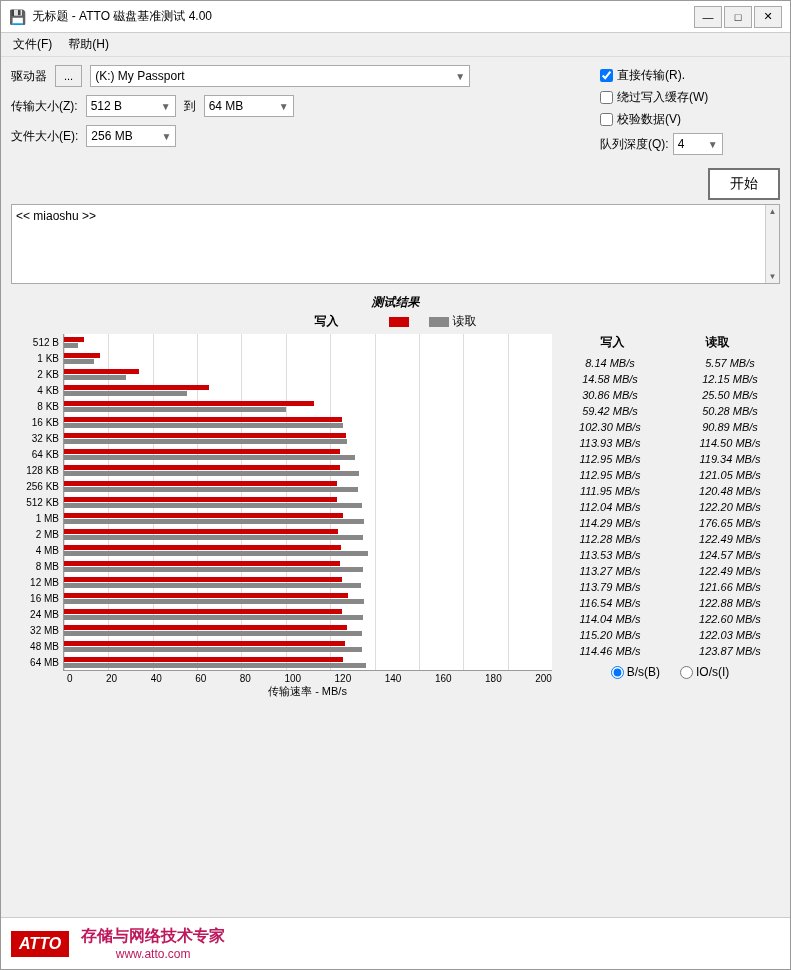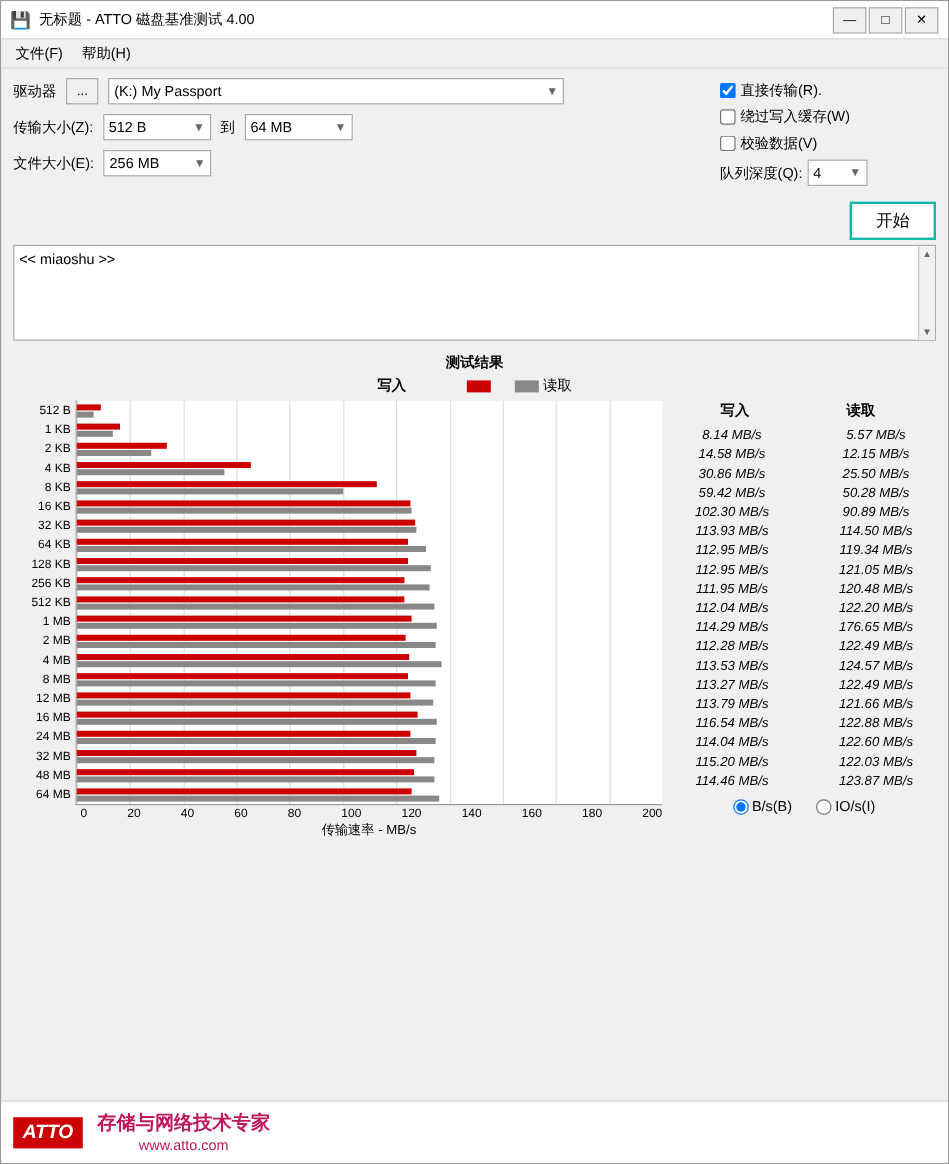--- a/index.html
+++ b/index.html
@@ -114,21 +114,21 @@
       width: 13px;
       height: 13px;
     }
     .queue-row {
       display: flex;
       align-items: center;
       gap: 4px;
     }
     .start-btn {
       background: white;
-      border: 2px solid #14b8a6;
+      border: 2px solid #737373;
       color: #000;
       padding: 4px 20px;
       cursor: pointer;
       font-size: 14px;
       font-family: "Microsoft YaHei", sans-serif;
       height: 32px;
       margin-top: 4px;
       align-self: flex-end;
     }
     .log-box {
@@ -270,20 +270,21 @@
       display: flex;
       flex-direction: column;
       gap: 5px;
       padding-top: 2px;
     }
     .results-title {
       text-align: center;
       font-size: 12px;
       font-weight: bold;
       margin-bottom: 2px;
+      font-style: italic;
     }
     .y-axis-labels {
       display: flex;
       flex-direction: column;
       width: 52px;
       align-items: flex-end;
       padding-right: 4px;
     }
     .y-label {
       font-size: 10px;

